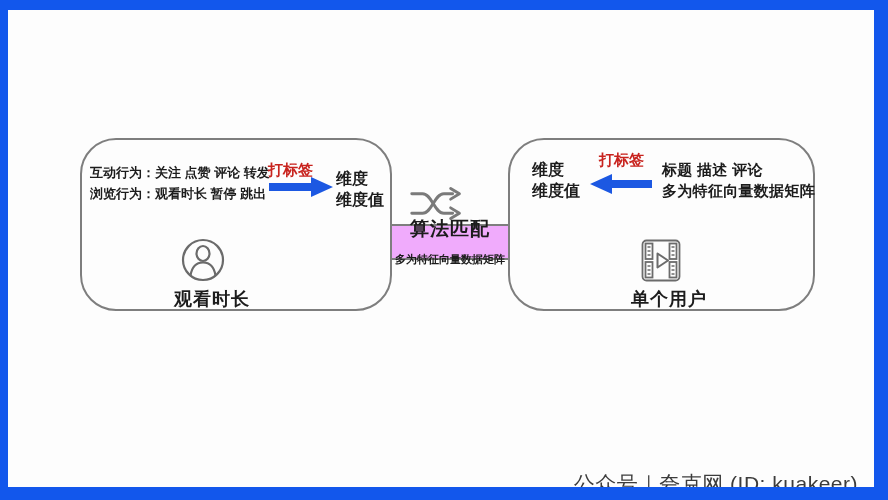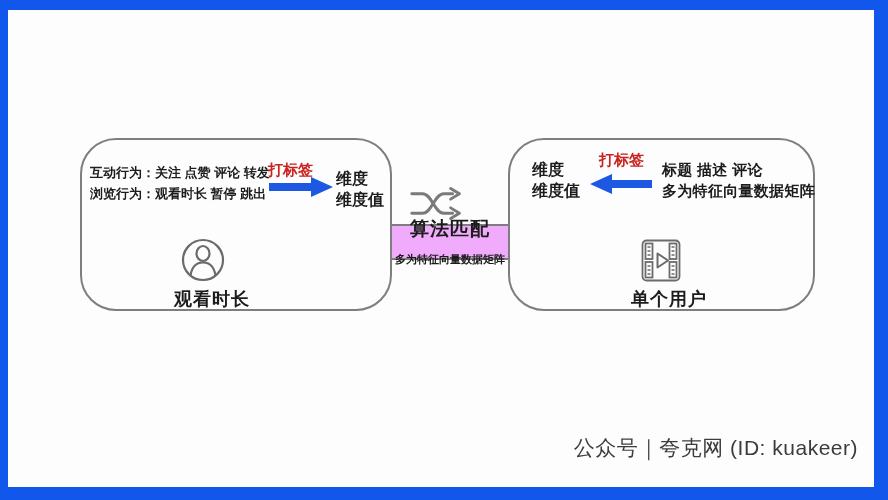--- a/index.html
+++ b/index.html
@@ -49,21 +49,21 @@
   .icon-film{left:131px;top:99px;width:40px;height:43px;}
   .bridge{
     position:absolute;left:392px;top:224px;width:116px;height:36px;box-sizing:border-box;
     border-top:2px solid var(--box-border);border-bottom:2px solid var(--box-border);
     background:#f0abfc;display:flex;flex-direction:column;align-items:center;justify-content:center;
   }
   .bridge-title{font-size:19px;font-weight:700;line-height:19px;letter-spacing:1px;white-space:nowrap;}
   .bridge-sub{font-size:11px;font-weight:700;line-height:12px;white-space:nowrap;margin-top:15px;}
   .icon-shuffle{position:absolute;left:407px;top:186px;width:64px;height:35px;}
   .footer{
-    position:absolute;top:434px;right:30px;font-size:21px;color:var(--footer-text);
+    position:absolute;top:470px;right:30px;font-size:21px;color:var(--footer-text);
     letter-spacing:.5px;white-space:nowrap;
   }
 </style>
 </head>
 <body>
 
 <div class="page">
   <div class="frame"></div>
 
   <div class="panel left">

